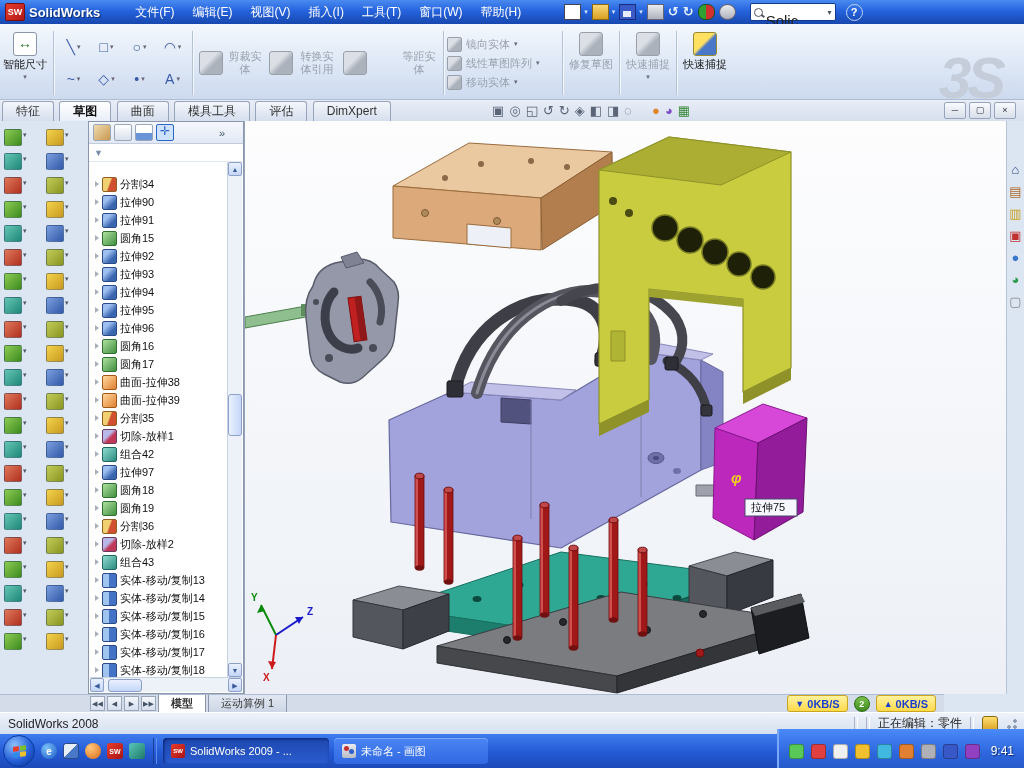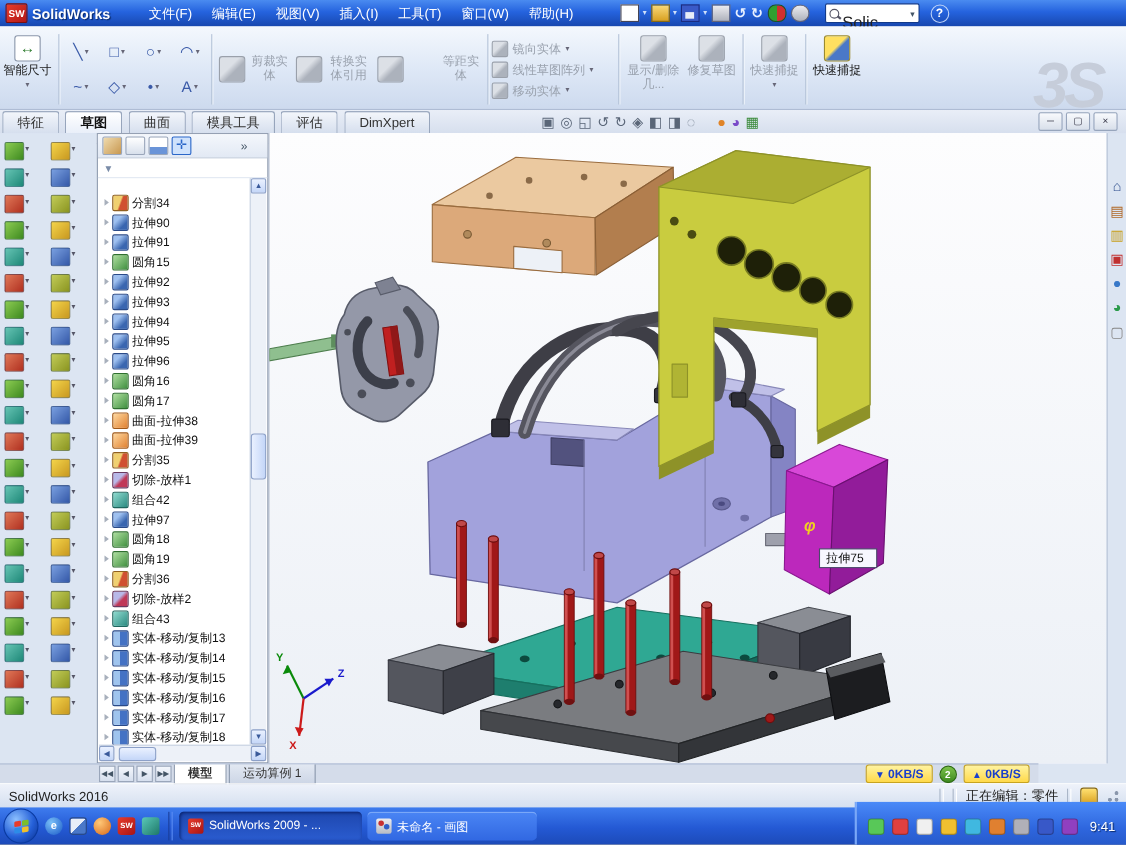--- a/index.html
+++ b/index.html
@@ -262,24 +262,20 @@
         <span>线性草图阵列</span>
         <span class="gArrow">▾</span>
       </div>
       <div class="srow">
         <span class="ric ric-gray ric-sm"></span>
         <span>移动实体</span>
         <span class="gArrow">▾</span>
       </div>
     </div>
     <div class="rsep"></div>
-    <div class="rbig" style="width:56px;">
-      <span class="ric ric-gray"></span>
-      <span class="rbtn-label off">显示/删除几...</span>
-    </div>
     <div class="rbig">
       <span class="ric ric-gray"></span>
       <span class="rbtn-label off">修复草图</span>
     </div>
     <div class="rsep"></div>
     <div class="rbig">
       <span class="ric ric-gray"></span>
       <span class="rbtn-label off">快速捕捉</span>
       <span class="gArrow">▾</span>
     </div>
@@ -743,21 +739,21 @@
       </span>
       <span class="chip">2</span>
       <span class="badge">
         <span class="barrow">▲</span>
         <span>0KB/S</span>
       </span>
     </div>
   </div>
 
   <div class="statusbar">
-    <span class="sb-left">SolidWorks 2016</span>
+    <span class="sb-left">SolidWorks 2008</span>
     <div class="sb-right">
       <span class="sb-sep"></span>
       <span class="sb-sep"></span>
       <span>正在编辑：零件</span>
       <span class="sb-sep"></span>
       <span class="shield"></span>
       <span class="grip"></span>
     </div>
   </div>
 

